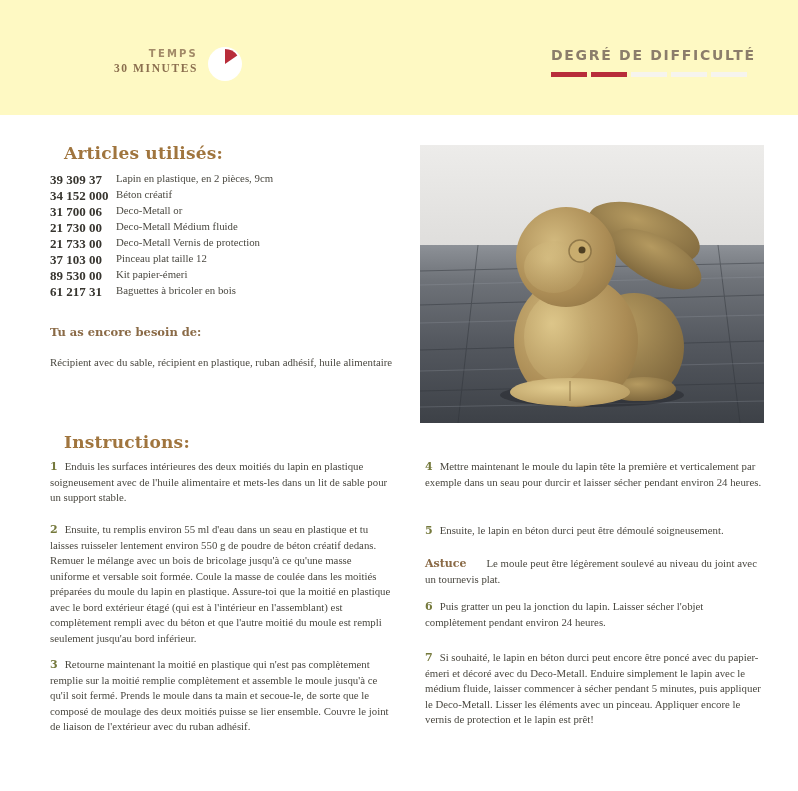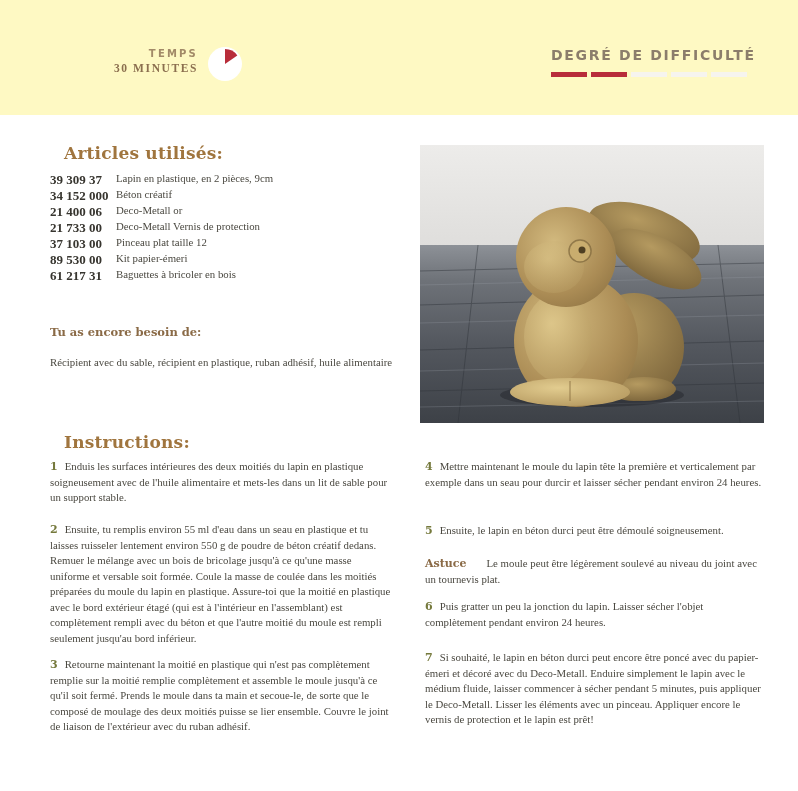--- a/index.html
+++ b/index.html
@@ -102,22 +102,26 @@
   <div class="articles-list">
     <div class="article-row">
       <span class="article-code">39 309 37</span>
       <span class="article-name">Lapin en plastique, en 2 pièces, 9cm</span>
     </div>
     <div class="article-row">
       <span class="article-code">34 152 000</span>
       <span class="article-name">Béton créatif</span>
     </div>
     <div class="article-row">
-      <span class="article-code">21 400 06</span>
+      <span class="article-code">31 700 06</span>
       <span class="article-name">Deco-Metall or</span>
+    </div>
+    <div class="article-row">
+      <span class="article-code">21 730 00</span>
+      <span class="article-name">Deco-Metall Médium fluide</span>
     </div>
     <div class="article-row">
       <span class="article-code">21 733 00</span>
       <span class="article-name">Deco-Metall Vernis de protection</span>
     </div>
     <div class="article-row">
       <span class="article-code">37 103 00</span>
       <span class="article-name">Pinceau plat taille 12</span>
     </div>
     <div class="article-row">

